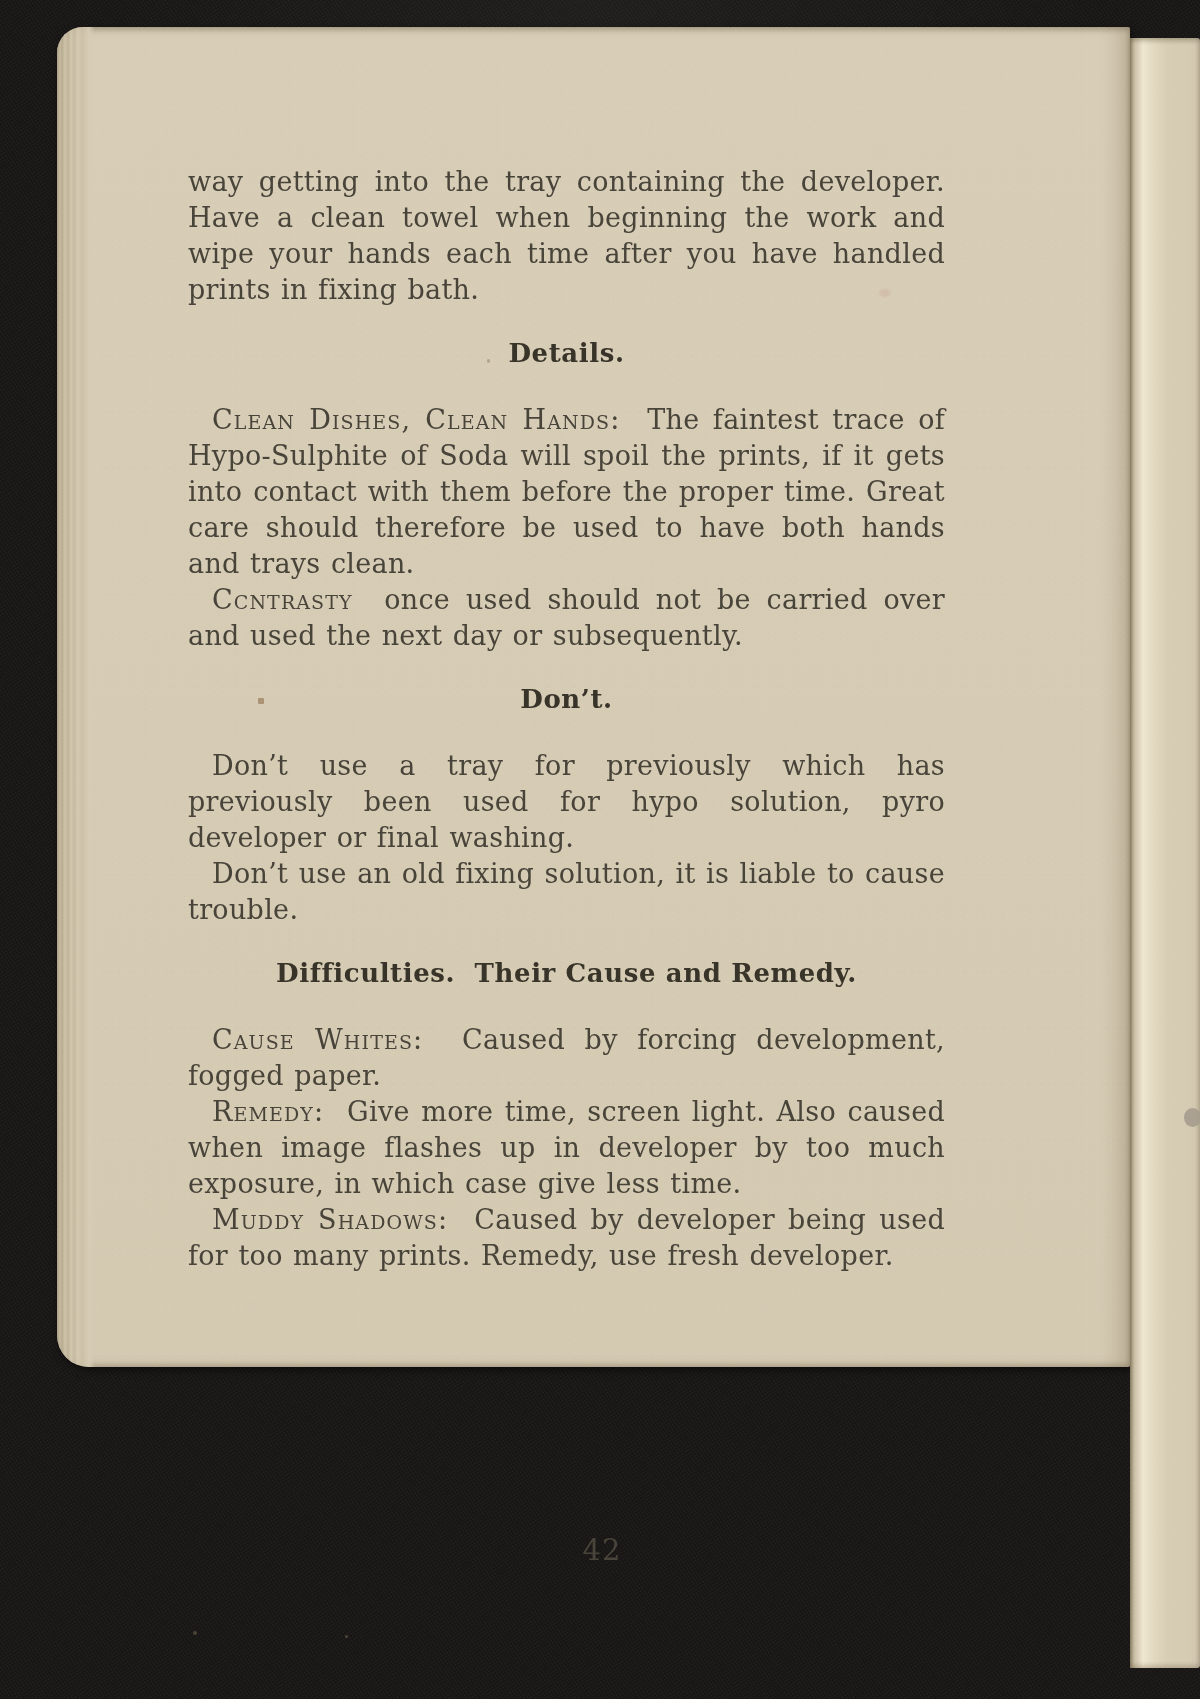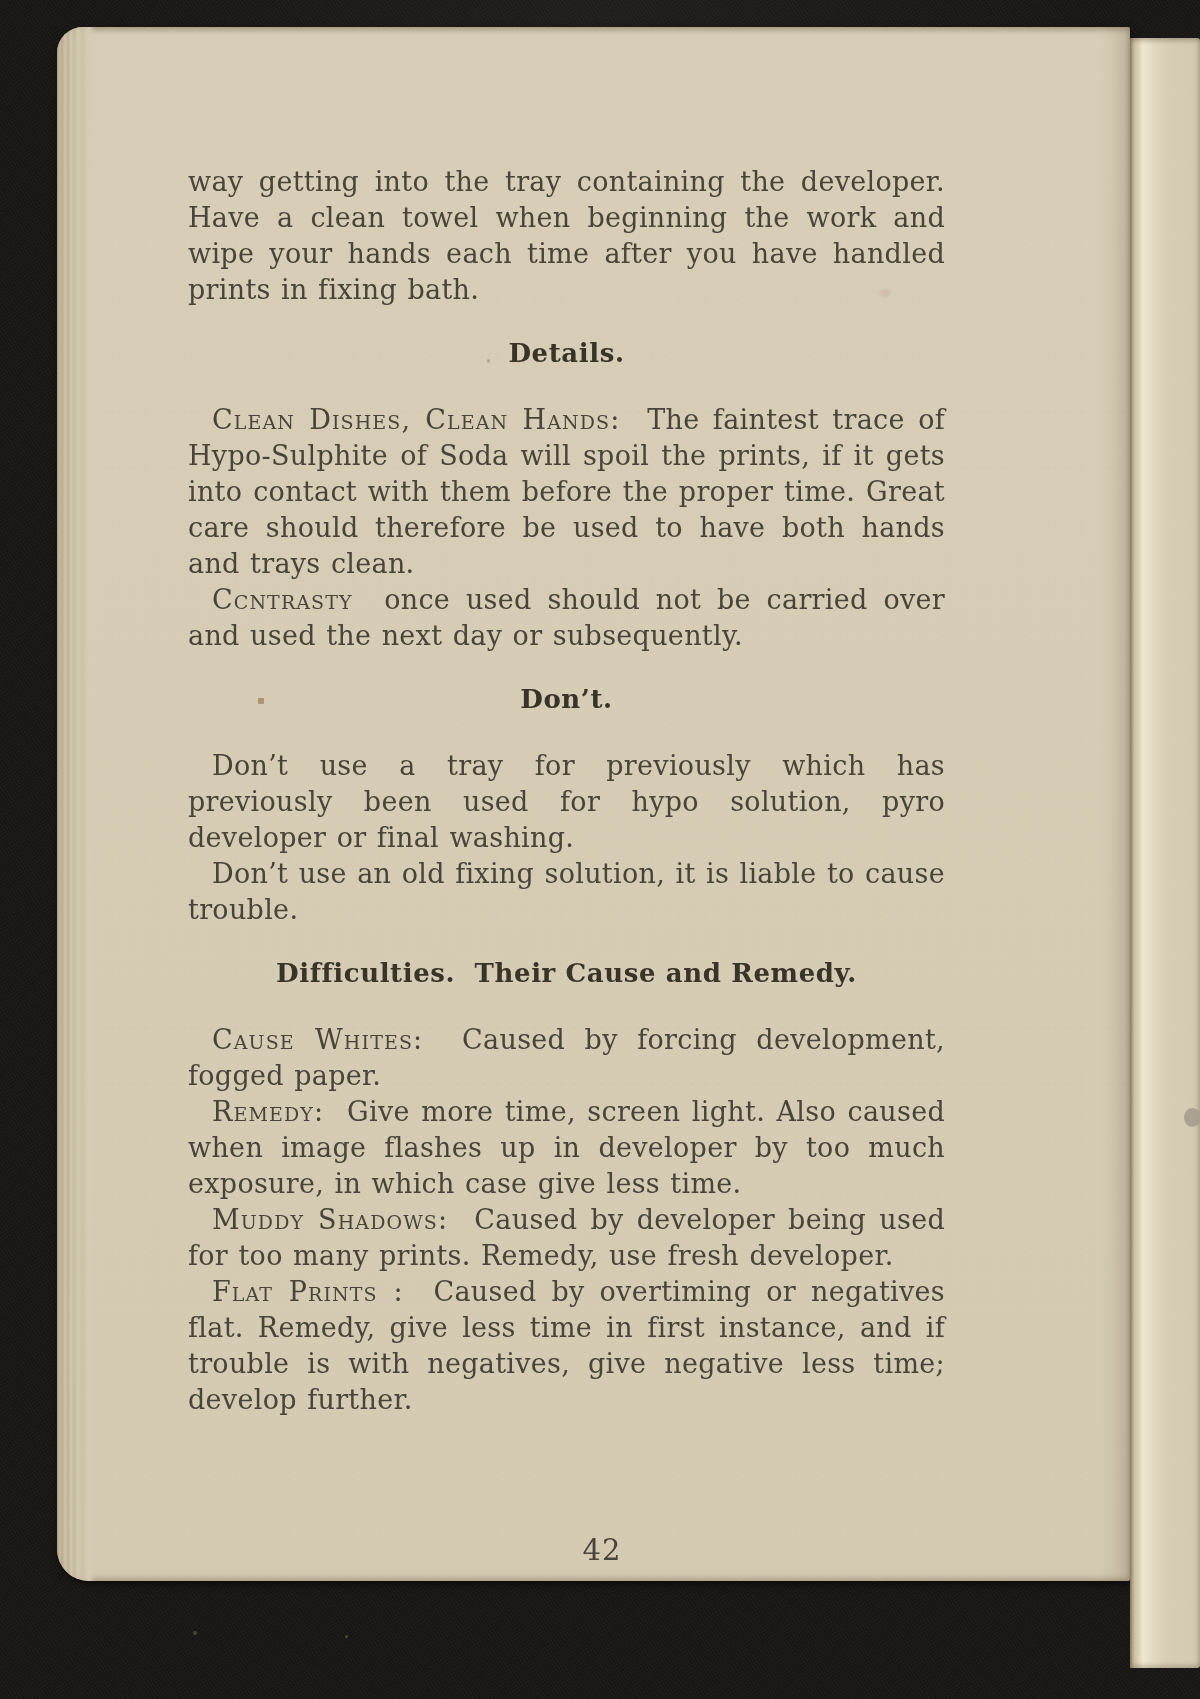--- a/index.html
+++ b/index.html
@@ -17,21 +17,21 @@
     background-image:
       repeating-linear-gradient(56deg, rgba(255,255,255,0.025) 0 1px, transparent 1px 3px),
       repeating-linear-gradient(-34deg, rgba(255,255,255,0.02) 0 1px, transparent 1px 3px),
       radial-gradient(ellipse at 50% 0%, rgba(255,255,255,0.03), transparent 60%);
   }
 
   
   .page {
     position: absolute;
     left: 57px; top: 27px;
-    width: 1073px; height: 1554px;
+    width: 1073px; height: 1340px;
     border-radius: 26px 2px 2px 32px;
     background-color: var(--paper, #d7cdb6);
     background-image:
       radial-gradient(rgba(255,255,255,0.07) 0.8px, transparent 1.1px),
       radial-gradient(rgba(140,120,85,0.06) 0.8px, transparent 1.1px),
       linear-gradient(rgba(216,206,183,1), rgba(212,202,178,1));
     background-size: 9px 7px, 13px 11px, 100% 100%;
     background-position: 0 0, 4px 6px, 0 0;
     box-shadow:
       inset 0 3px 5px rgba(70,58,36,0.30),
@@ -137,21 +137,20 @@
       <h2 class="heading">Details.</h2>
       <p class="para indent"><span class="lead">Clean Dishes, Clean Hands:</span>&nbsp; The faintest trace of Hypo-Sulphite of Soda will spoil the prints, if it gets into contact with them before the proper time. Great care should therefore be used to have both hands and trays clean.</p>
       <p class="para indent"><span class="lead">Ccntrasty</span>&nbsp; once used should not be carried over and used the next day or subsequently.</p>
       <h2 class="heading">Don’t.</h2>
       <p class="para indent">Don’t use a tray for previously which has previously been used for hypo solution, pyro developer or final washing.</p>
       <p class="para indent">Don’t use an old fixing solution, it is liable to cause trouble.</p>
       <h2 class="heading">Difficulties.&nbsp; Their Cause and Remedy.</h2>
       <p class="para indent"><span class="lead">Cause Whites:</span>&nbsp; Caused by forcing development, fogged paper.</p>
       <p class="para indent"><span class="lead">Remedy:</span>&nbsp; Give more time, screen light. Also caused when image flashes up in developer by too much exposure, in which case give less time.</p>
       <p class="para indent"><span class="lead">Muddy Shadows:</span>&nbsp; Caused by developer being used for too many prints. Remedy, use fresh developer.</p>
-      <p class="para indent"><span class="lead">Flat Prints :</span>&nbsp; Caused by overtiming or negatives flat. Remedy, give less time in first instance, and if trouble is with negatives, give negative less time; develop further.</p>
     </div>
 
   <div class="page-number">42</div>
 
   <div class="speck speck-tan"></div>
   <div class="speck speck-pink"></div>
   <div class="speck speck-small1"></div>
   <div class="speck speck-small2"></div>
   <div class="speck speck-small3"></div>
 </div>

